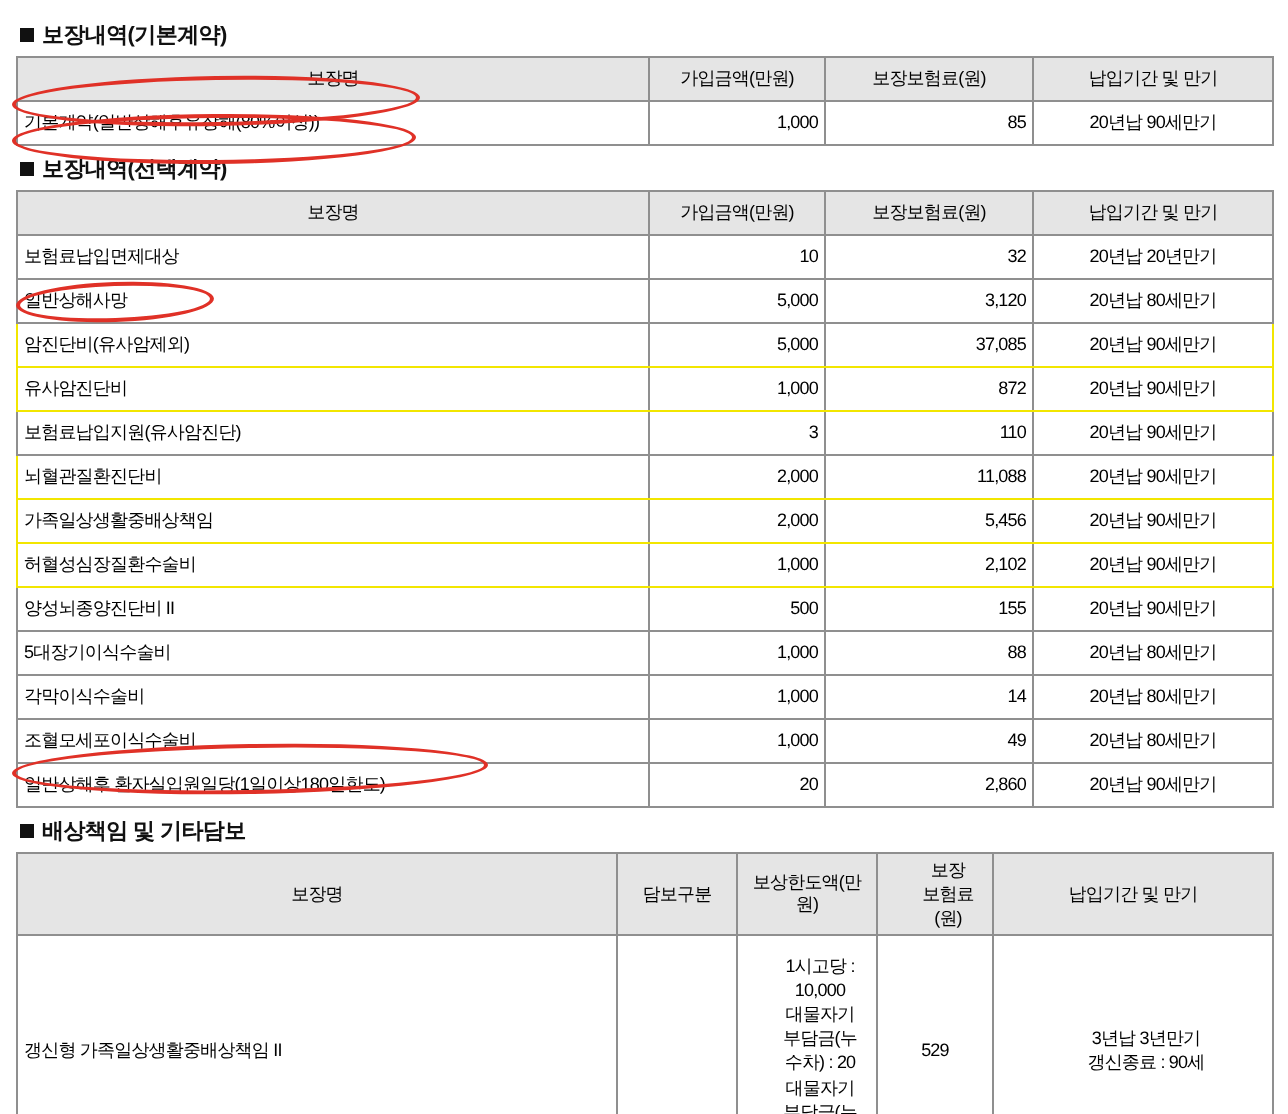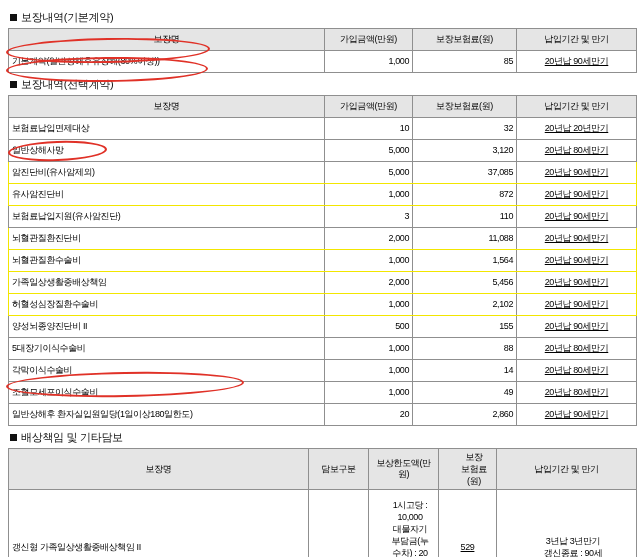--- a/index.html
+++ b/index.html
@@ -16,21 +16,21 @@
     overflow: hidden;
   }
   .page {
     position: relative;
     width: 644px;
     padding: 6px 8px 0 8px;
     box-sizing: border-box;
   }
   .section-title {
     font-size: 11px;
-    font-weight: normal;
+    font-weight: bold;
     margin: 4px 0 3px 2px;
     letter-spacing: -0.3px;
     color: #111;
   }
   .section-title .bullet {
     display: inline-block;
     width: 7px;
     height: 7px;
     background: #111;
     margin-right: 4px;
@@ -56,21 +56,21 @@
     text-align: center;
     font-weight: normal;
     font-size: 9px;
     height: 17px;
   }
   tbody td {
     height: 17px;
   }
   .c-name { text-align: left; }
   .c-num { text-align: right; }
-  .c-mid { text-align: center; text-decoration: underline; }
+  .c-mid { text-align: center; }
   .hl-row > td {
     border-top: 1.6px solid #f2e600;
     border-bottom: 1.6px solid #f2e600;
   }
   .hl-row > td:first-child { border-left: 1.6px solid #f2e600; }
   .hl-row > td:last-child { border-right: 1.6px solid #f2e600; }
 
   
   .t3 th, .t3 td { font-size: 9px; }
   .t3 .tall-cell { height: 110px; vertical-align: middle; }
@@ -173,26 +173,20 @@
       <tr>
         <td class="c-name">보험료납입지원(유사암진단)</td>
         <td class="c-num">3</td>
         <td class="c-num">110</td>
         <td class="c-mid">20년납 90세만기</td>
       </tr>
       <tr class="hl-row">
         <td class="c-name">뇌혈관질환진단비</td>
         <td class="c-num">2,000</td>
         <td class="c-num">11,088</td>
-        <td class="c-mid">20년납 90세만기</td>
-      </tr>
-      <tr class="hl-row">
-        <td class="c-name">뇌혈관질환수술비</td>
-        <td class="c-num">1,000</td>
-        <td class="c-num">1,564</td>
         <td class="c-mid">20년납 90세만기</td>
       </tr>
       <tr class="hl-row">
         <td class="c-name">가족일상생활중배상책임</td>
         <td class="c-num">2,000</td>
         <td class="c-num">5,456</td>
         <td class="c-mid">20년납 90세만기</td>
       </tr>
       <tr class="hl-row">
         <td class="c-name">허혈성심장질환수술비</td>

